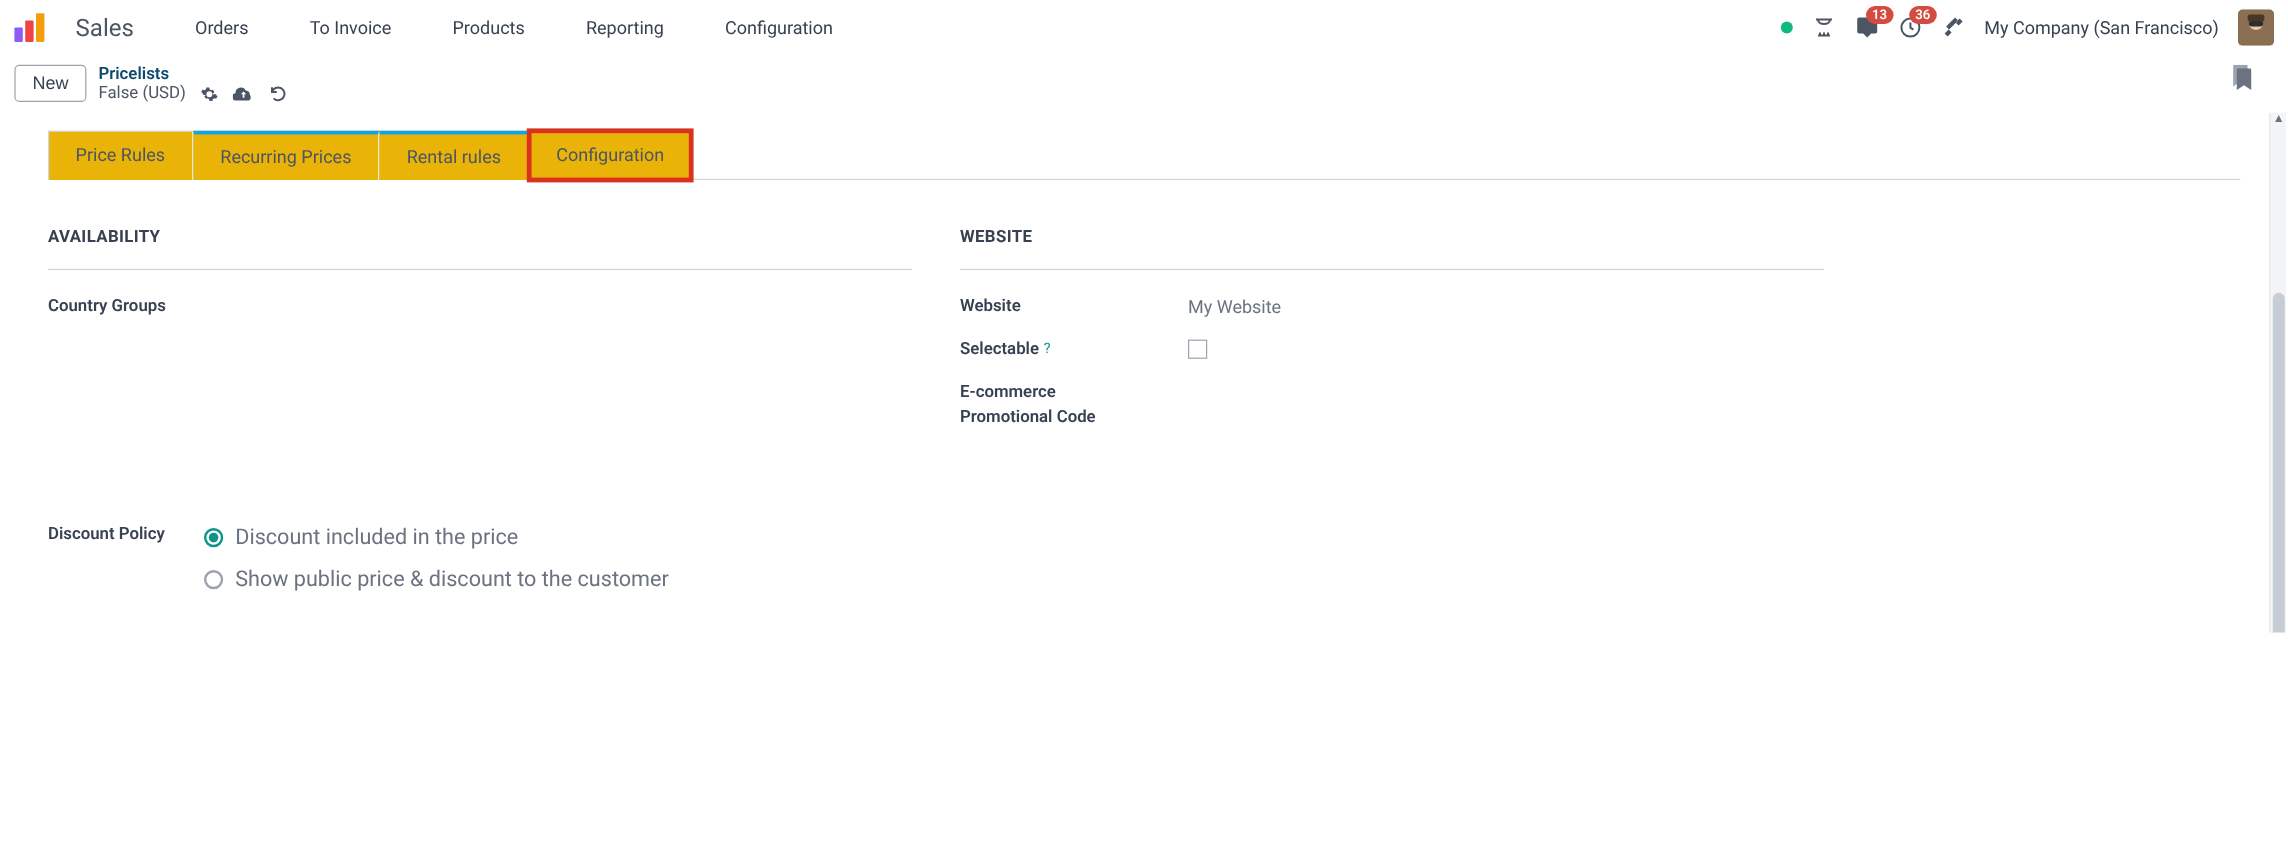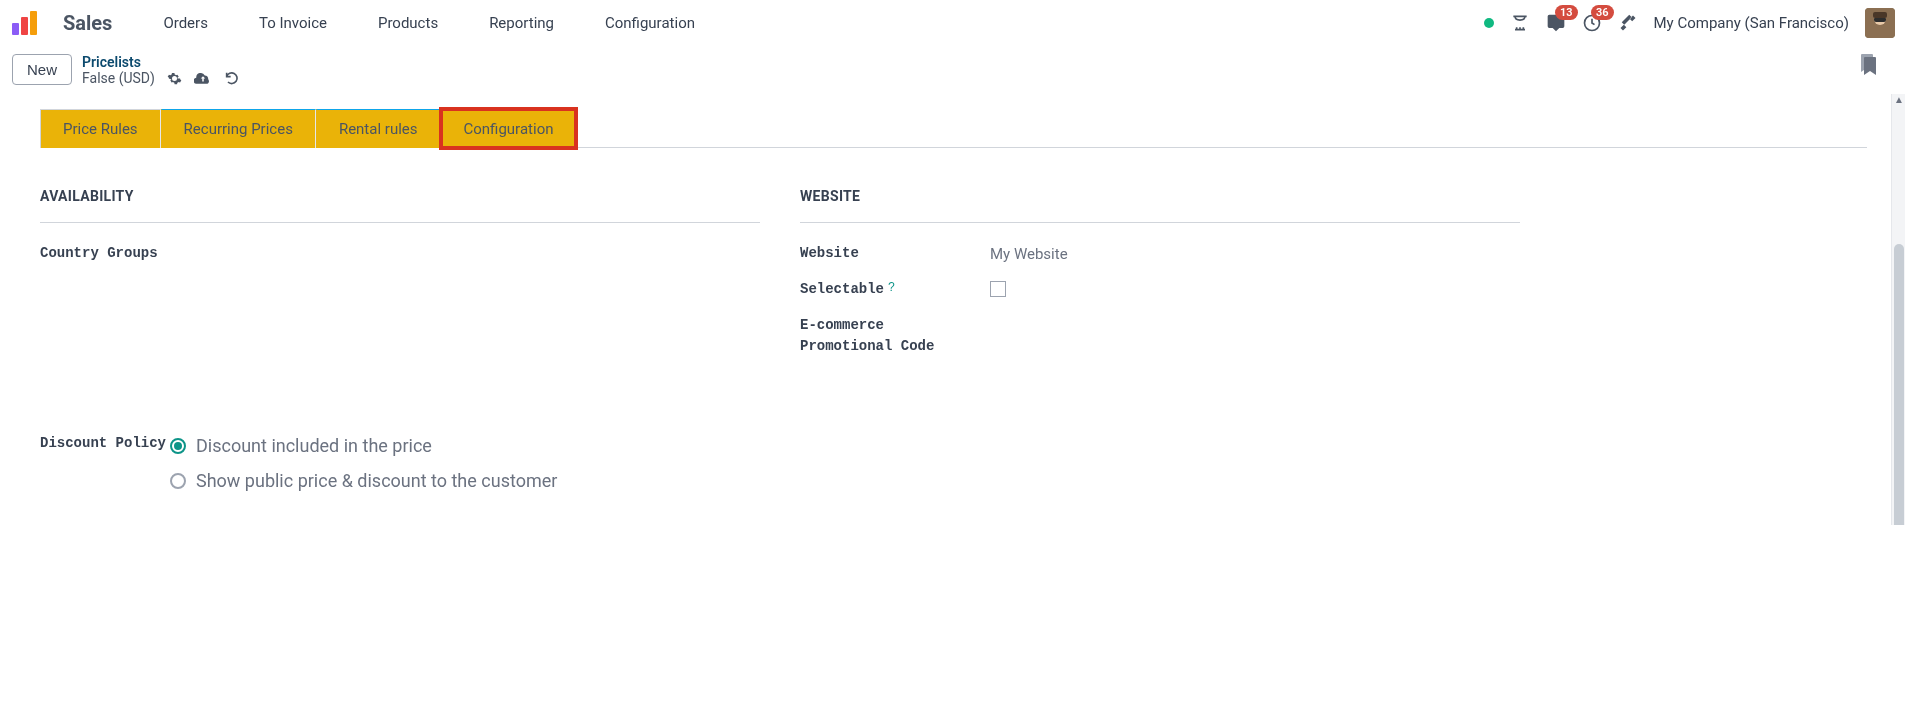--- a/index.html
+++ b/index.html
@@ -17,21 +17,21 @@
     height: 46px;
     padding: 0 12px;
     border-bottom: 1px solid transparent;
   }
   .topnav-left { display: flex; align-items: center; gap: 20px; }
   .logo { display:flex; align-items:flex-end; gap:2px; margin-right:6px; }
   .logo .bar { width:7px; border-radius:1px; }
   .logo .b1 { height:12px; background:#8b5cf6; }
   .logo .b2 { height:18px; background:#ef4444; }
   .logo .b3 { height:24px; background:#f59e0b; }
-  .app-title { font-size:20px; font-weight:700; color:#4b5563; }
+  .app-title { font-size:20px; font-weight:400; color:#4b5563; }
   .nav-link { font-size:15px; color:#374151; cursor:pointer;margin-left:31px; }
   .topnav-right { margin-left:auto; display:flex; align-items:center; gap:16px; }
   .status-dot { width:10px; height:10px; border-radius:50%; background:#10b981; }
   .icon-btn { position:relative; cursor:pointer; color:#4b5563; display:flex; align-items:center; }
   .badge {
     position:absolute; top:-8px; right:-12px;
     background:#d44c3f; color:#fff; font-size:11px; font-weight:600;
     border-radius:10px; padding:1px 5px; line-height:1.2;
   }
   .company-name { font-size:15px; color:#374151; }
@@ -76,37 +76,37 @@
   .tabs {
     display:flex; border-bottom:1px solid #d1d5db;
   }
   .tab {
     padding:10px 22px; font-size:15px; color:#4b5563; cursor:pointer;
     border:1px solid transparent; border-bottom:none; position:relative; top:1px;
     background:#eab308;
   }
   .tab.sep { border-right:1px solid #e5e7eb; }
   .tab:first-child { border-left:1px solid #d1d5db; border-top:1px solid #d1d5db; }
-  .tab:nth-child(2),.tab:nth-child(3) { border-top:1px solid #0ea5e9; }
+  .tab:nth-child(2),.tab:nth-child(3) { border-top:3px solid #0ea5e9; }
   .tab.highlight {
     outline:4px solid #d9321f; outline-offset:-2px;
     border-top:1px solid #d1d5db; border-left:1px solid #d1d5db; border-right:1px solid #d1d5db;
   }
 
   
   .form-area {
     display:flex; gap:40px; padding:40px 30px 20px 30px;
   }
   .col { flex:1; max-width:720px; }
   .section-title {
     font-size:14px; font-weight:700; color:#374151; letter-spacing:.3px;
     border-bottom:1px solid #d1d5db; padding-bottom:18px; margin-bottom:22px;
   }
   .field-row { display:flex; align-items:flex-start; margin-bottom:18px; }
-  .field-label { width:190px; font-size:14px; font-weight:600; color:#374151;font-family:Liberation Mono, monospace; }
+  .field-label { width:190px; font-size:14px; font-weight:600; color:#374151; }
   .field-label .help { color:#0d9488; font-weight:400; font-size:12px; margin-left:4px; vertical-align:top; }
   .field-value { font-size:15px; color:#6b7280; }
   .checkbox {
     width:16px; height:16px; border:1px solid #9ca3af; background:#fff; cursor:pointer;
   }
   .two-line-label { line-height:1.5; }
 
   .discounts-block { padding: 40px 30px 20px 30px; max-width:760px; }
   .radio-row { display:flex; align-items:center; gap:10px; margin-bottom:14px; }
   .radio-outer {

